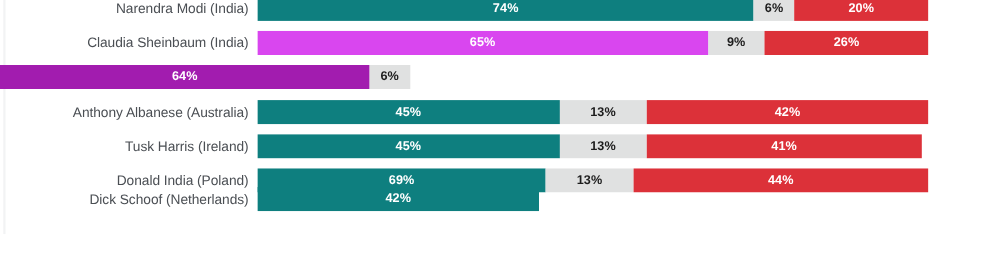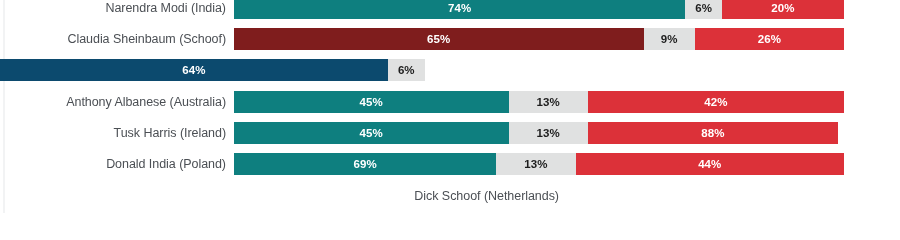--- a/index.html
+++ b/index.html
@@ -86,36 +86,36 @@
           </div>
           <div class="seg seg-neutral" style="width: 36.6px; background: rgb(224, 225, 225);">
             <span>6%</span>
           </div>
           <div class="seg seg-disapprove" style="width: 122px; background: rgb(220, 49, 57);">
             <span>20%</span>
           </div>
         </div>
       </div>
       <div class="row" style="top: 28px;">
-        <div class="row-label">Claudia Sheinbaum (Schoof)</div>
+        <div class="row-label">Claudia Sheinbaum (India)</div>
         <div class="bar">
-          <div class="seg seg-approve" style="width: 436px; background: #7f1d1d;">
+          <div class="seg seg-approve" style="width: 436px; background: #d946ef;">
             <span>65%</span>
           </div>
           <div class="seg seg-neutral" style="width: 54.9px; background: rgb(224, 225, 225);">
             <span>9%</span>
           </div>
           <div class="seg seg-disapprove" style="width: 158.6px; background: rgb(220, 49, 57); align-items: center;">
             <span>26%</span>
           </div>
         </div>
       </div>
       <div class="row" style="top: 59px;">
         <div class="bar">
-          <div class="seg seg-approve" style="width: 388px; background: #0c4a6e;">
+          <div class="seg seg-approve" style="width: 336px; background: #a21caf;">
             <span>64%</span>
           </div>
           <div class="seg seg-neutral" style="width: 36.6px; background: rgb(224, 225, 225);">
             <span>6%</span>
           </div>
           <div class="seg seg-disapprove" style="width: 154px; background: rgb(220, 49, 57); margin-top: 40px;">
             <span>30%</span>
           </div>
         </div>
       </div>
@@ -136,39 +136,39 @@
       <div class="row" style="top: 122px;">
         <div class="row-label">Tusk Harris (Ireland)</div>
         <div class="bar">
           <div class="seg seg-approve" style="width: 274.5px; background: rgb(14, 127, 127);">
             <span>45%</span>
           </div>
           <div class="seg seg-neutral" style="width: 79.3px; background: rgb(224, 225, 225);">
             <span>13%</span>
           </div>
           <div class="seg seg-disapprove" style="width: 250.1px; background: rgb(220, 49, 57);">
-            <span>88%</span>
+            <span>41%</span>
           </div>
         </div>
       </div>
       <div class="row" style="top: 153px;">
         <div class="row-label">Donald India (Poland)</div>
         <div class="bar">
           <div class="seg seg-approve" style="width: 262.3px; background: rgb(14, 127, 127);">
             <span>69%</span>
           </div>
           <div class="seg seg-neutral" style="width: 79.3px; background: rgb(224, 225, 225);">
             <span>13%</span>
           </div>
           <div class="seg seg-disapprove" style="width: 268.4px; background: rgb(220, 49, 57);">
             <span>44%</span>
           </div>
         </div>
       </div>
-      <div class="row" style="top: 185px; flex-direction: column;">
+      <div class="row" style="top: 170px;">
         <div class="row-label">Dick Schoof (Netherlands)</div>
         <div class="bar">
           <div class="seg seg-approve" style="width: 256.2px; background: rgb(14, 127, 127);">
             <span>42%</span>
           </div>
         </div>
       </div>
     </div>
 </div>
 

